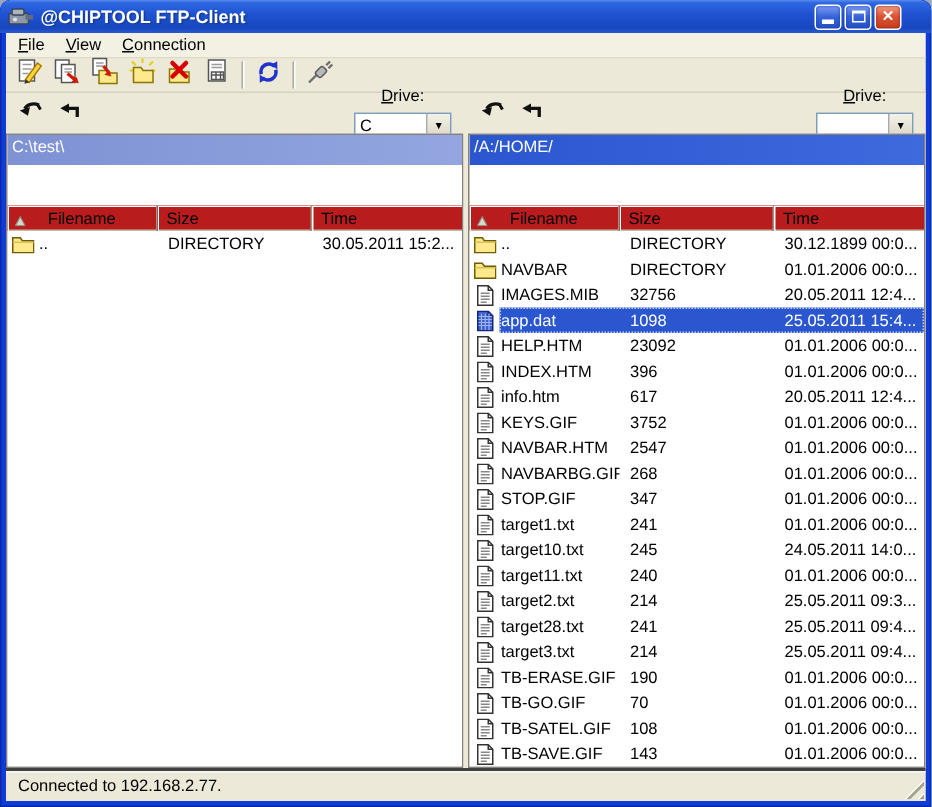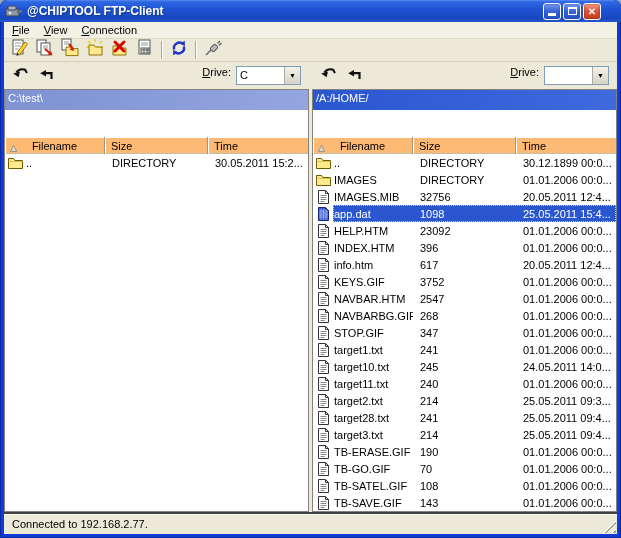--- a/index.html
+++ b/index.html
@@ -31,31 +31,31 @@
   .tbtn{width:22px;height:21px;display:flex;align-items:center;justify-content:center;}
   .tsep{width:2px;height:18px;margin:0 2px;border-left:1px solid #aca899;border-right:1px solid #fff;}
   
   .panels{flex:1 1 auto;display:flex;background:#ece9d8;}
   .panel{width:305px;display:flex;flex-direction:column;}
   .panel.remote{width:auto;flex:1 1 auto;}
   .pdivider{width:3px;background:#ece9d8;}
   .ptoolbar{height:27px;display:flex;align-items:center;padding:0 8px;background:#ece9d8;font-size:11px;}
   .navarrows{display:flex;gap:9px;align-items:center;}
   .navbtn{width:17px;height:14px;display:flex;align-items:center;justify-content:center;}
-  .drivegroup{margin-left:auto;display:flex;align-items:flex-start;gap:5px;}
+  .drivegroup{margin-left:auto;display:flex;align-items:center;gap:5px;flex-direction:column;}
   .combo{width:65px;height:19px;display:flex;border:1px solid #7f9db9;background:#fff;}
   .combo .val{flex:1 1 auto;font-size:11px;padding:2px 0 0 3px;color:#000;}
   .combo .btn{width:16px;background:linear-gradient(180deg,#f4f2e8,#d8d4c4);border-left:1px solid #aaa;
     display:flex;align-items:center;justify-content:center;font-size:7px;color:#000;}
   .listbox{flex:1 1 auto;display:flex;flex-direction:column;border:1px solid #84827a;background:#fff;
     margin:0;overflow:hidden;}
   .pathbar{height:20px;color:#fff;font-size:11px;line-height:16px;padding-left:3px;white-space:nowrap;overflow:hidden;}
   .pathbar.active{background:linear-gradient(90deg,#2a57d0,#3e6ade);}
   .pathbar.inactive{background:linear-gradient(90deg,#7e92d4,#93a6e0);}
-  .lheader{height:17px;display:flex;background:#fdba74;font-size:11px;flex:0 0 auto;margin-top:27px;}
+  .lheader{height:17px;display:flex;background:#b91c1c;font-size:11px;flex:0 0 auto;margin-top:27px;}
   .hcell{position:relative;display:flex;align-items:center;border-right:1px solid #99968a;
     box-shadow:inset 1px 1px 0 #fff,inset 0 -1px 0 #c1bda9;padding:0 6px;white-space:nowrap;overflow:hidden;}
   .hcell.first{justify-content:center;}
   .hcell .sorttri{position:absolute;left:5px;top:5px;}
   .hcell.c-name{width:100px;}
   .hcell.c-size{width:103px;}
   .hcell.c-time{flex:1 1 auto;border-right:none;}
   .list{flex:1 1 auto;background:#fff;overflow:hidden;}
   .row{height:17px;display:flex;align-items:stretch;font-size:11px;}
   .ficon{width:20px;flex:0 0 auto;display:flex;align-items:center;justify-content:center;}
@@ -290,21 +290,21 @@
                 </span>
               </div>
               <div class="row">
                 <span class="ficon">
                   <svg width="15" height="12" viewBox="0 0 15 12">
                     <path d="M0.5 1.5 h5 l1.4 2 h7.6 v8 h-14 z" fill="#ffe98c" stroke="#6b5d00"></path>
                     <path d="M0.5 4.5 h14" stroke="#d9c258" fill="none"></path>
                   </svg>
                 </span>
                 <span class="rowsel">
-                  <span class="cell name">IMAGES</span>
+                  <span class="cell name">NAVBAR</span>
                   <span class="cell size">DIRECTORY</span>
                   <span class="cell time">01.01.2006 00:0...</span>
                 </span>
               </div>
               <div class="row">
                 <span class="ficon">
                   <svg width="13" height="14" viewBox="0 0 13 14">
                     <path d="M1.5 0.5 h7 l3 3 v10 h-10 z" fill="#fff" stroke="#333"></path>
                     <path d="M8.5 0.5 v3 h3" fill="none" stroke="#333"></path>
                     <g stroke="#888">

